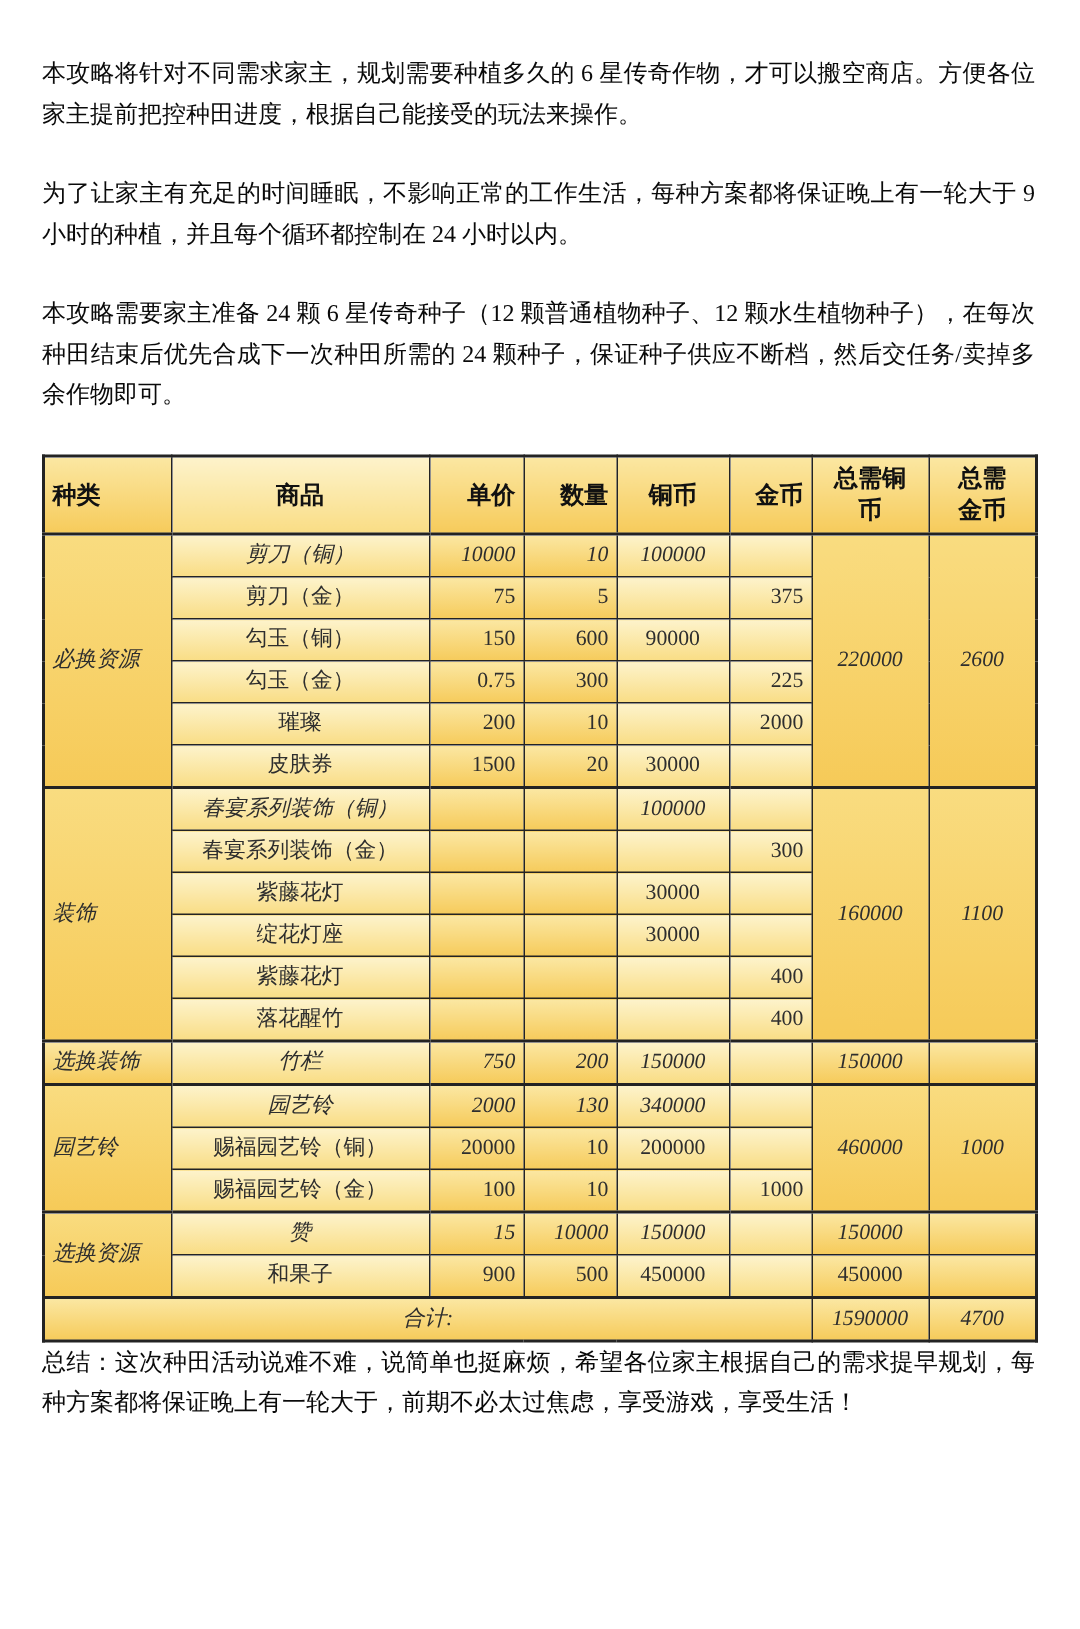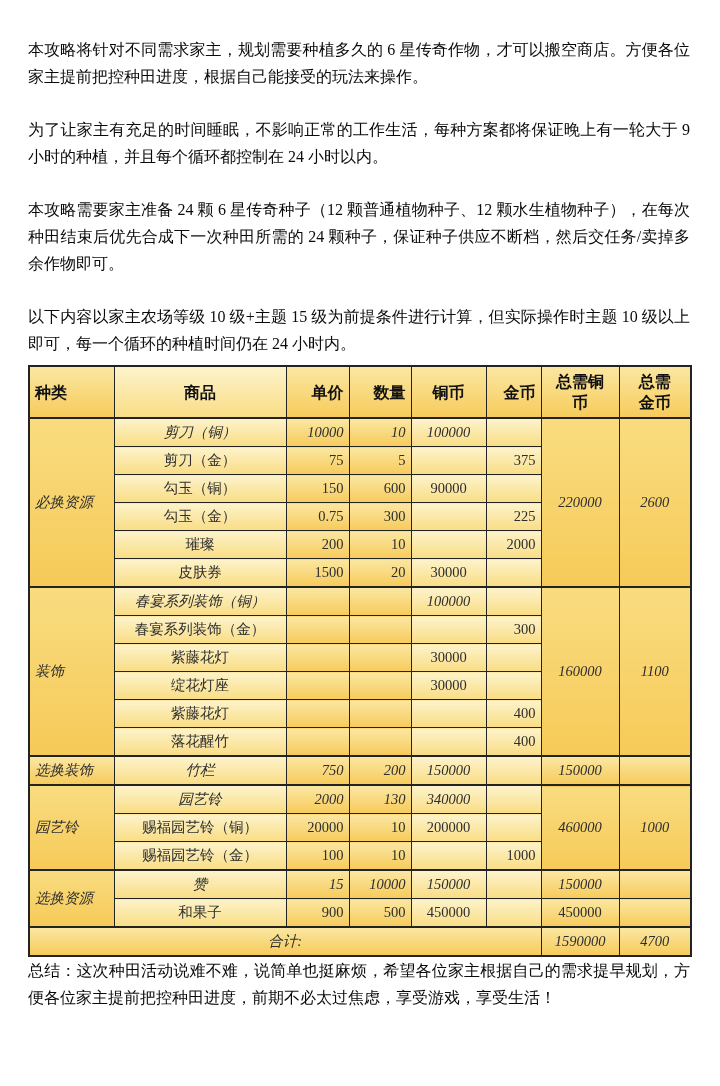--- a/index.html
+++ b/index.html
@@ -67,21 +67,20 @@
 
   .summary{margin-top:42px;}
 </style>
 </head>
 <body>
 
 <div class="page">
   <p>本攻略将针对不同需求家主，规划需要种植多久的 6 星传奇作物，才可以搬空商店。方便各位家主提前把控种田进度，根据自己能接受的玩法来操作。</p>
   <p>为了让家主有充足的时间睡眠，不影响正常的工作生活，每种方案都将保证晚上有一轮大于 9 小时的种植，并且每个循环都控制在 24 小时以内。</p>
   <p>本攻略需要家主准备 24 颗 6 星传奇种子（12 颗普通植物种子、12 颗水生植物种子），在每次种田结束后优先合成下一次种田所需的 24 颗种子，保证种子供应不断档，然后交任务/卖掉多余作物即可。</p>
-  <p class="tight">以下内容以家主农场等级 10 级+主题 15 级为前提条件进行计算，但实际操作时主题 10 级以上即可，每一个循环的种植时间仍在 24 小时内。</p>
 
 
   <table class="shop">
     <colgroup id="shop-cols">
         <col style="width: 85px;">
         <col style="width: 172px;">
         <col style="width: 63px;">
         <col style="width: 62px;">
         <col style="width: 75px;">
         <col style="width: 55px;">
@@ -247,14 +246,14 @@
           <td class="col-tgold bg-dark"></td>
         </tr>
         <tr class="sec">
           <td class="col-sum bg-dark" colspan="6">合计:</td>
           <td class="col-tcopper bg-dark">1590000</td>
           <td class="col-tgold bg-dark">4700</td>
         </tr>
       </tbody>
   </table>
 
-  <p class="summary">总结：这次种田活动说难不难，说简单也挺麻烦，希望各位家主根据自己的需求提早规划，方便各位家主提前把控种田进度，前期不必太过焦虑，享受游戏，享受生活！</p>
+  <p class="summary">总结：这次种田活动说难不难，说简单也挺麻烦，希望各位家主根据自己的需求提早规划，每种方案都将保证晚上有一轮大于，前期不必太过焦虑，享受游戏，享受生活！</p>
 </div>
 
 </body></html>

